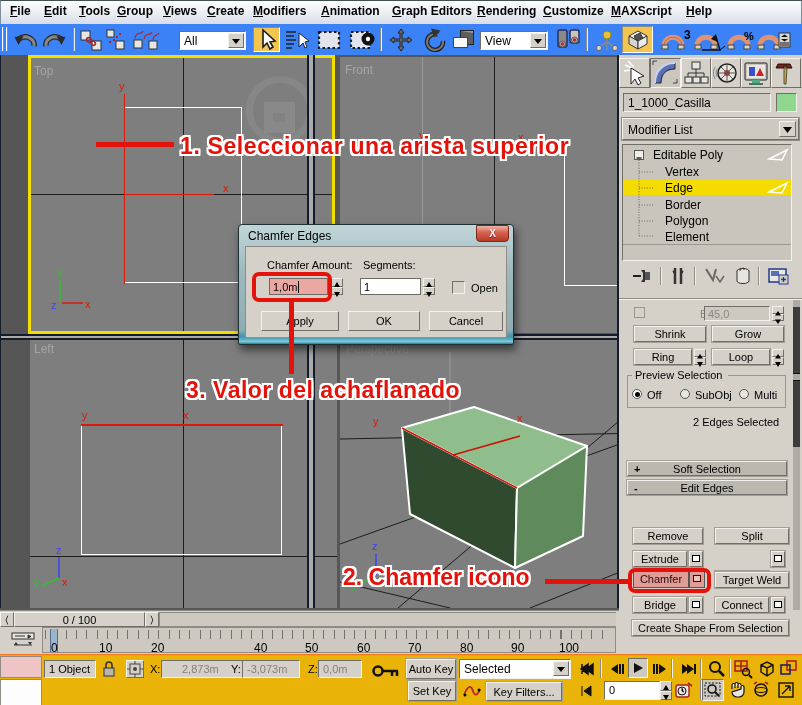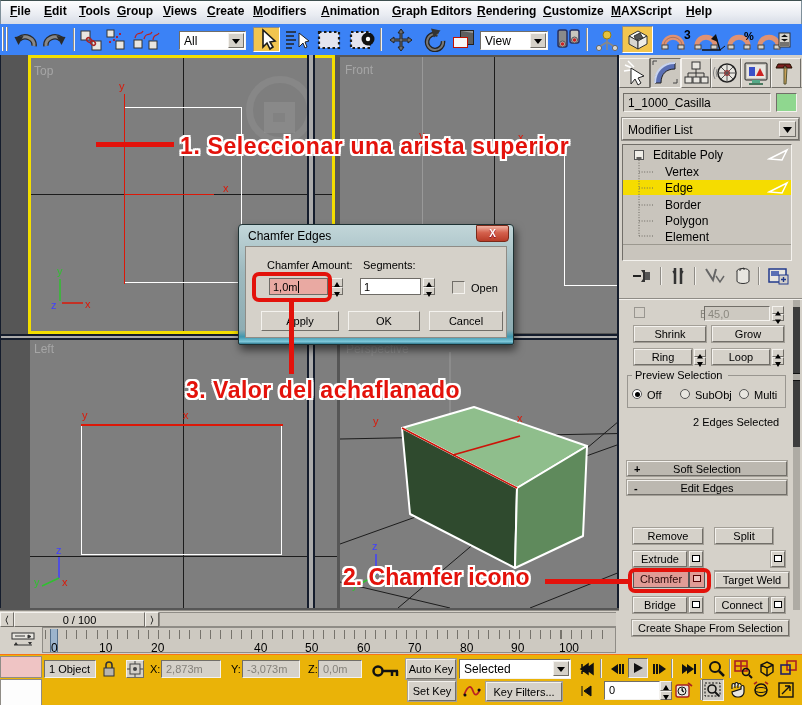--- a/index.html
+++ b/index.html
@@ -415,21 +415,21 @@
   <div class="a" style="left:61px;top:334px;width:10px;height:10px;border-radius:50%;background:#E8E6E0;border:1px solid #555;"></div>
   <span class="a" style="left:76px;top:334px;">SubObj</span>
   <div class="a" style="left:120px;top:334px;width:10px;height:10px;border-radius:50%;background:#E8E6E0;border:1px solid #555;"></div>
   <span class="a" style="left:135px;top:334px;">Multi</span>
   <span class="a" style="left:74px;top:361px;">2 Edges Selected</span>
 
   <div class="a btn" style="left:8px;top:406px;width:160px;height:15px;background:#BCB8B0;text-align:center;line-height:14px;"><b style="position:absolute;left:6px;font-weight:bold;">+</b>Soft Selection</div>
   <div class="a btn" style="left:8px;top:425px;width:160px;height:15px;background:#BCB8B0;text-align:center;line-height:14px;"><b style="position:absolute;left:6px;font-weight:bold;">-</b>Edit Edges</div>
 
   <div class="a btn" style="left:14px;top:473px;width:70px;height:16px;text-align:center;line-height:15px;">Remove</div>
-  <div class="a btn" style="left:96px;top:473px;width:58px;height:16px;text-align:center;line-height:15px;">Split</div>
+  <div class="a btn" style="left:96px;top:473px;width:74px;height:16px;text-align:center;line-height:15px;">Split</div>
   <div class="a btn" style="left:14px;top:496px;width:54px;height:16px;text-align:center;line-height:15px;">Extrude</div>
   <div class="a btn" style="left:70px;top:496px;width:14px;height:16px;">
       <div style="margin:3px 2px;width:8px;height:7px;border:1px solid #000;background:#fff;"></div>
     </div>
   <div class="a btn" style="left:96px;top:516px;width:54px;height:16px;text-align:center;line-height:15px;">Weld</div>
   <div class="a btn" style="left:152px;top:496px;width:14px;height:16px;">
       <div style="margin:3px 2px;width:8px;height:7px;border:1px solid #000;background:#fff;"></div>
     </div>
   <div class="a" style="left:14px;top:515px;width:56px;height:18px;background:#E09C96;border:1px solid #555;text-align:center;line-height:16px;color:#2A0808;">Chamfer</div>
   <div class="a" style="left:70px;top:515px;width:16px;height:18px;background:#E09C96;border:1px solid #555;">
@@ -490,21 +490,21 @@
   <svg class="a" style="left:102px;top:5px;" width="14" height="18" viewBox="0 0 14 18">
       <path d="M4 8 V5 a3 3 0 0 1 6 0 V8" fill="none" stroke="#333" stroke-width="1.6"></path>
       <rect x="2" y="8" width="10" height="8" fill="#B8B5AE" stroke="#333"></rect>
     </svg>
   <div class="a btn2" style="left:126px;top:5px;width:18px;height:18px;"><svg width="16" height="16" viewBox="0 0 16 16">
         <rect x="3" y="3" width="10" height="10" fill="none" stroke="#444"></rect>
         <circle cx="8" cy="8" r="2" fill="#444"></circle>
         <path d="M8 0 V3 M8 13 V16 M0 8 H3 M13 8 H16" stroke="#444"></path>
       </svg></div>
   <span class="a" style="left:150px;top:8px;">X:</span>
-  <div class="a sunk" style="left:161px;top:5px;width:60px;height:18px;color:#84817A;padding:2px 4px;">2,873m</div>
+  <div class="a sunk" style="left:161px;top:5px;width:82px;height:18px;color:#84817A;padding:2px 20px;">2,873m</div>
   <span class="a" style="left:231px;top:8px;">Y:</span>
   <div class="a sunk" style="left:242px;top:5px;width:58px;height:18px;color:#84817A;padding:2px 4px;">-3,073m</div>
   <span class="a" style="left:308px;top:8px;">Z:</span>
   <div class="a sunk" style="left:318px;top:5px;width:44px;height:18px;color:#84817A;padding:2px 4px;">0,0m</div>
   <svg class="a" style="left:372px;top:8px;" width="28" height="16" viewBox="0 0 28 16">
       <circle cx="6" cy="8" r="4.5" fill="none" stroke="#111" stroke-width="2.5"></circle>
       <path d="M10 8 H26 M20 8 V13 M25 8 V13" stroke="#111" stroke-width="2.5"></path>
     </svg>
   <div class="a btn" style="left:406px;top:4px;width:50px;height:20px;text-align:center;line-height:19px;">Auto Key</div>
   <div class="a sunk" style="left:459px;top:4px;width:112px;height:20px;background:#fff;">

